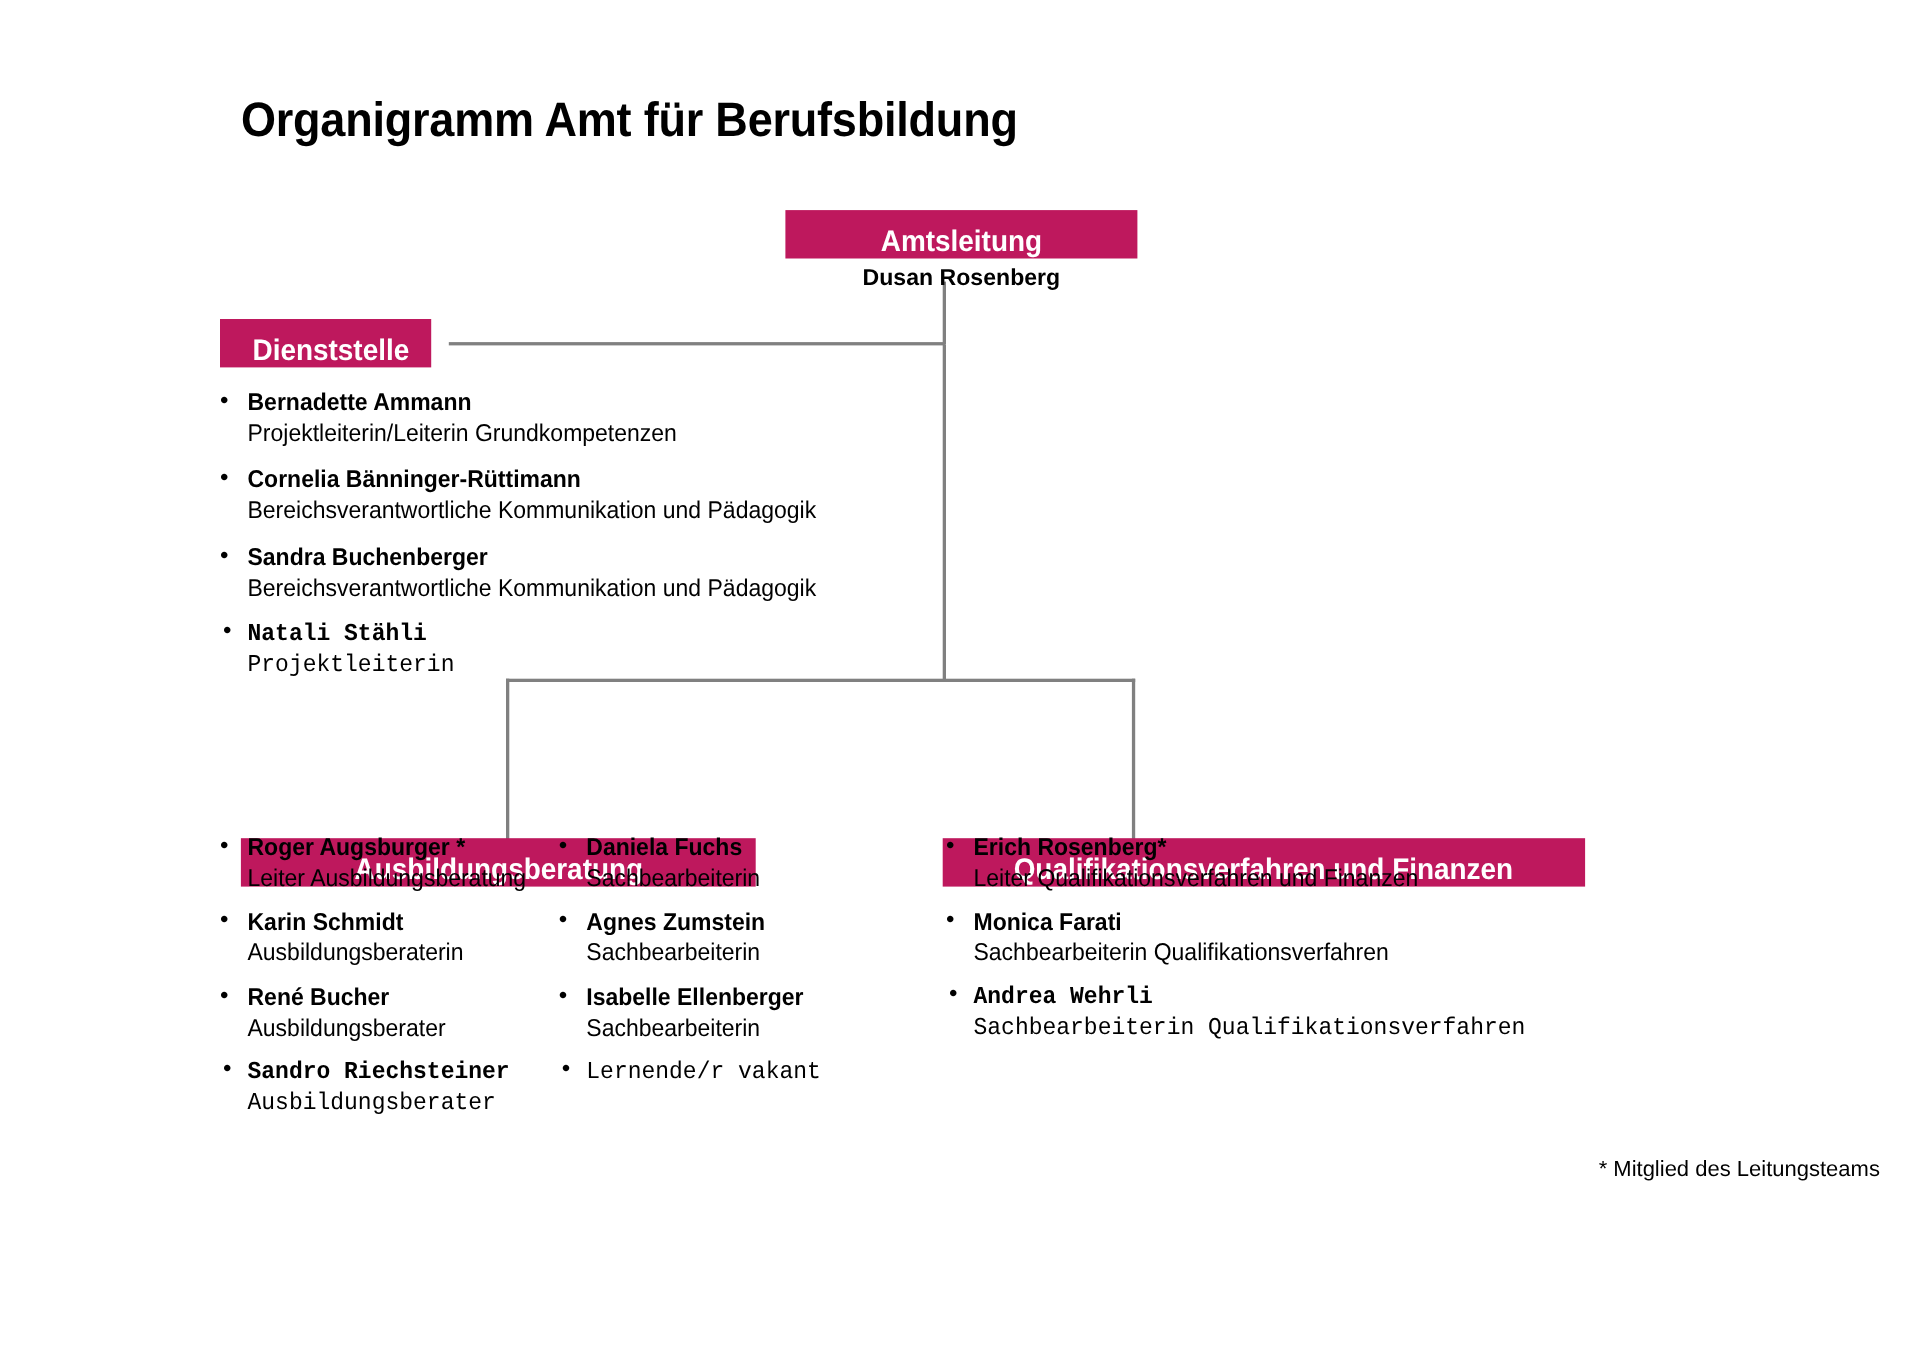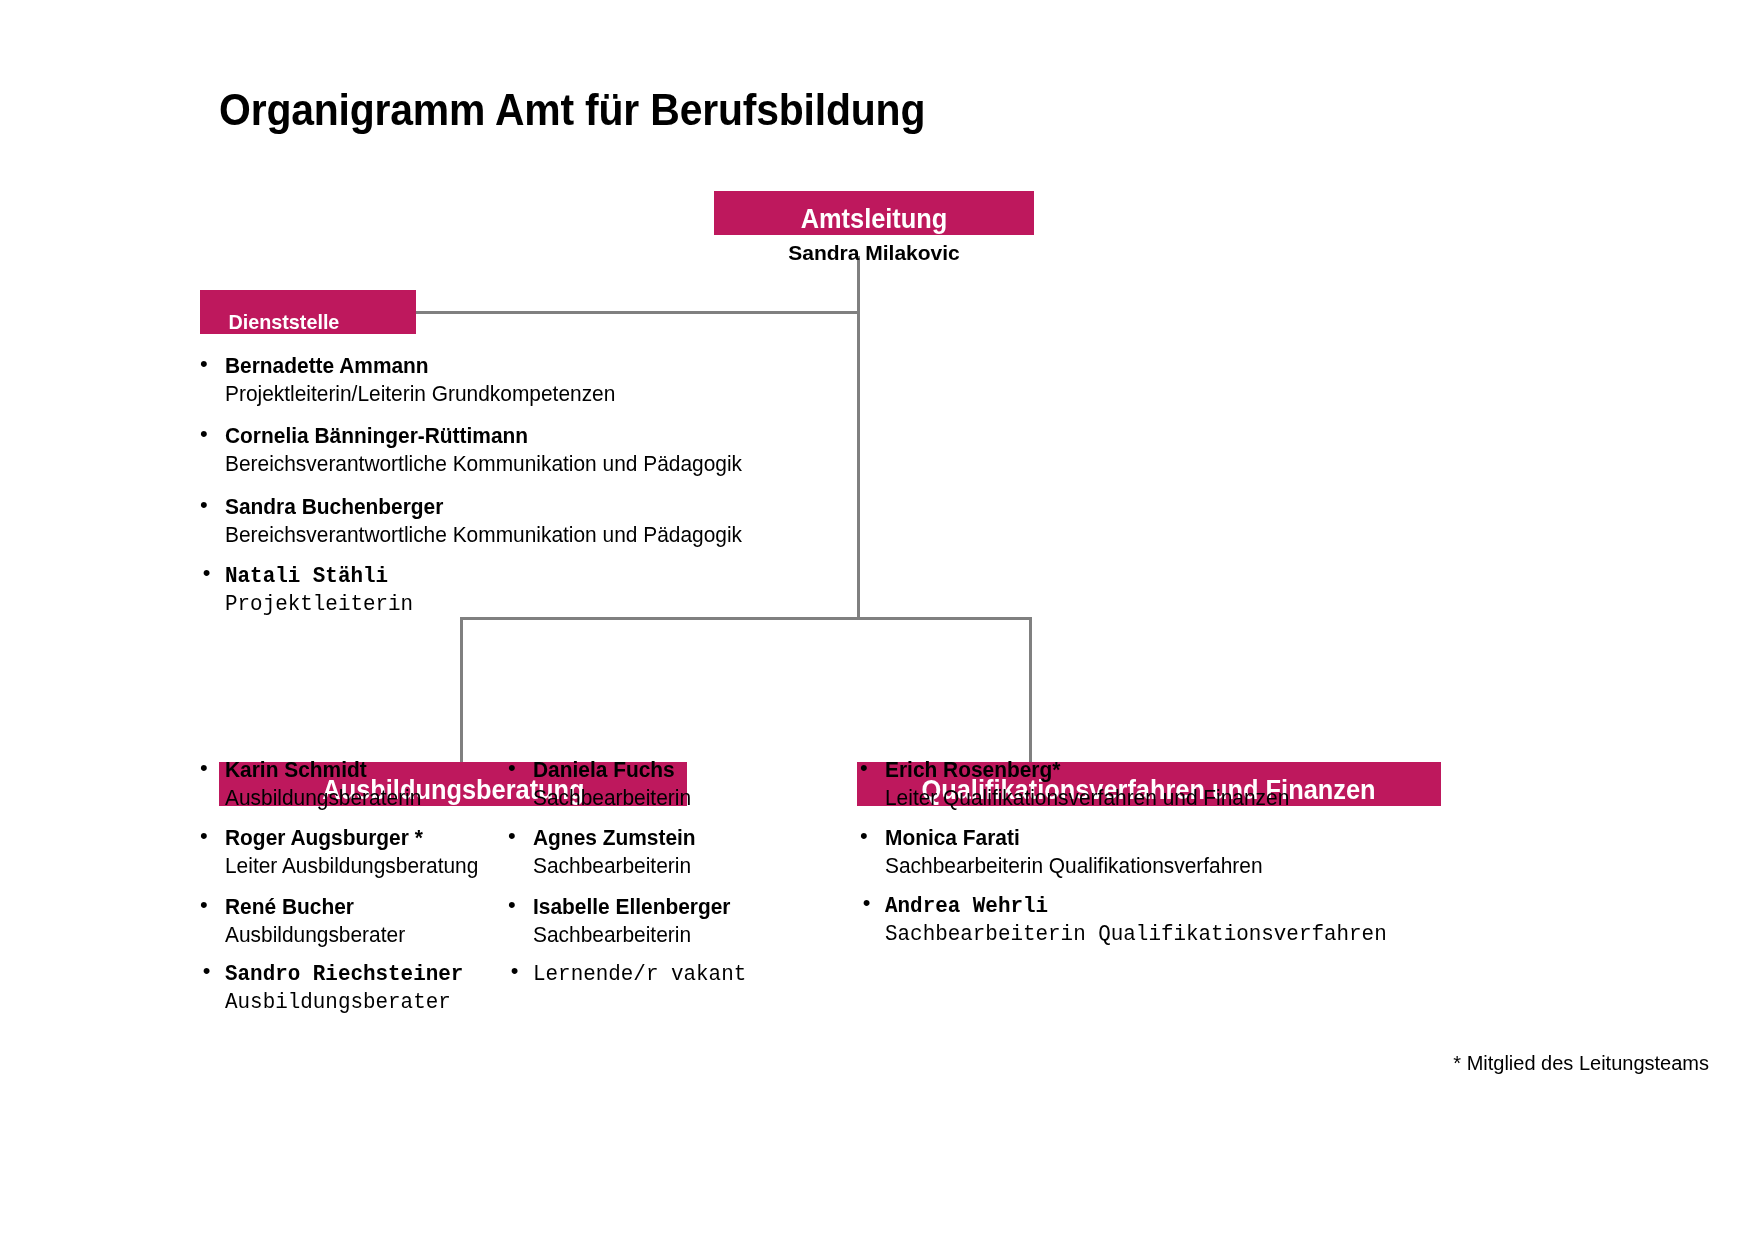--- a/index.html
+++ b/index.html
@@ -58,23 +58,23 @@
   #box-amtsleitung {
     left: 714px;
     top: 191px;
     width: 320px;
     height: 44px;
     font-size: 27px;
   }
   #box-dienststelle {
     left: 200px;
     top: 290px;
-    width: 216px;
-    height: 44px;
-    font-size: 21px;
+    width: 192px;
+    height: 44px;
+    font-size: 27px;
     justify-content: flex-start;
     padding-left: 25px;
   }
   #box-ausbildungsberatung {
     left: 219px;
     top: 762px;
     width: 468px;
     height: 44px;
     font-size: 27px;
   }
@@ -201,21 +201,21 @@
   <div class="line line-v" id="line-trunk-top"></div>
   <div class="line line-h" id="line-to-dienststelle"></div>
   <div class="line line-v" id="line-trunk-mid"></div>
   <div class="line line-h" id="line-bus"></div>
   <div class="line line-v" id="line-branch-left"></div>
   <div class="line line-v" id="line-branch-right"></div>
 
   <div class="unit-header" id="box-amtsleitung">
     <span>Amtsleitung</span>
   </div>
-  <div id="amtsleitung-leader">Sandra Milakovic</div>
+  <div id="amtsleitung-leader">Dusan Rosenberg</div>
 
   <div class="unit-header" id="box-dienststelle">
     <span>Dienststelle</span>
   </div>
   <ul class="person-list" id="list-dienststelle">
       <li class="person-item">
         <span class="person-name">Bernadette Ammann</span>
         <span class="person-role">Projektleiterin/Leiterin Grundkompetenzen</span>
       </li>
       <li class="person-item">
@@ -230,28 +230,28 @@
         <span class="person-name">Natali Stähli</span>
         <span class="person-role">Projektleiterin</span>
       </li>
     </ul>
 
   <div class="unit-header" id="box-ausbildungsberatung">
     <span>Ausbildungsberatung</span>
   </div>
   <ul class="person-list" id="list-ausbildung-a">
       <li class="person-item">
+        <span class="person-name">Roger Augsburger *</span>
+        <span class="person-role">Leiter Ausbildungsberatung</span>
+      </li>
+      <li class="person-item">
         <span class="person-name">Karin Schmidt</span>
         <span class="person-role">Ausbildungsberaterin</span>
       </li>
       <li class="person-item">
-        <span class="person-name">Roger Augsburger *</span>
-        <span class="person-role">Leiter Ausbildungsberatung</span>
-      </li>
-      <li class="person-item">
         <span class="person-name">René Bucher</span>
         <span class="person-role">Ausbildungsberater</span>
       </li>
       <li class="person-item">
         <span class="person-name">Sandro Riechsteiner</span>
         <span class="person-role">Ausbildungsberater</span>
       </li>
     </ul>
   <ul class="person-list" id="list-ausbildung-b">
       <li class="person-item">

